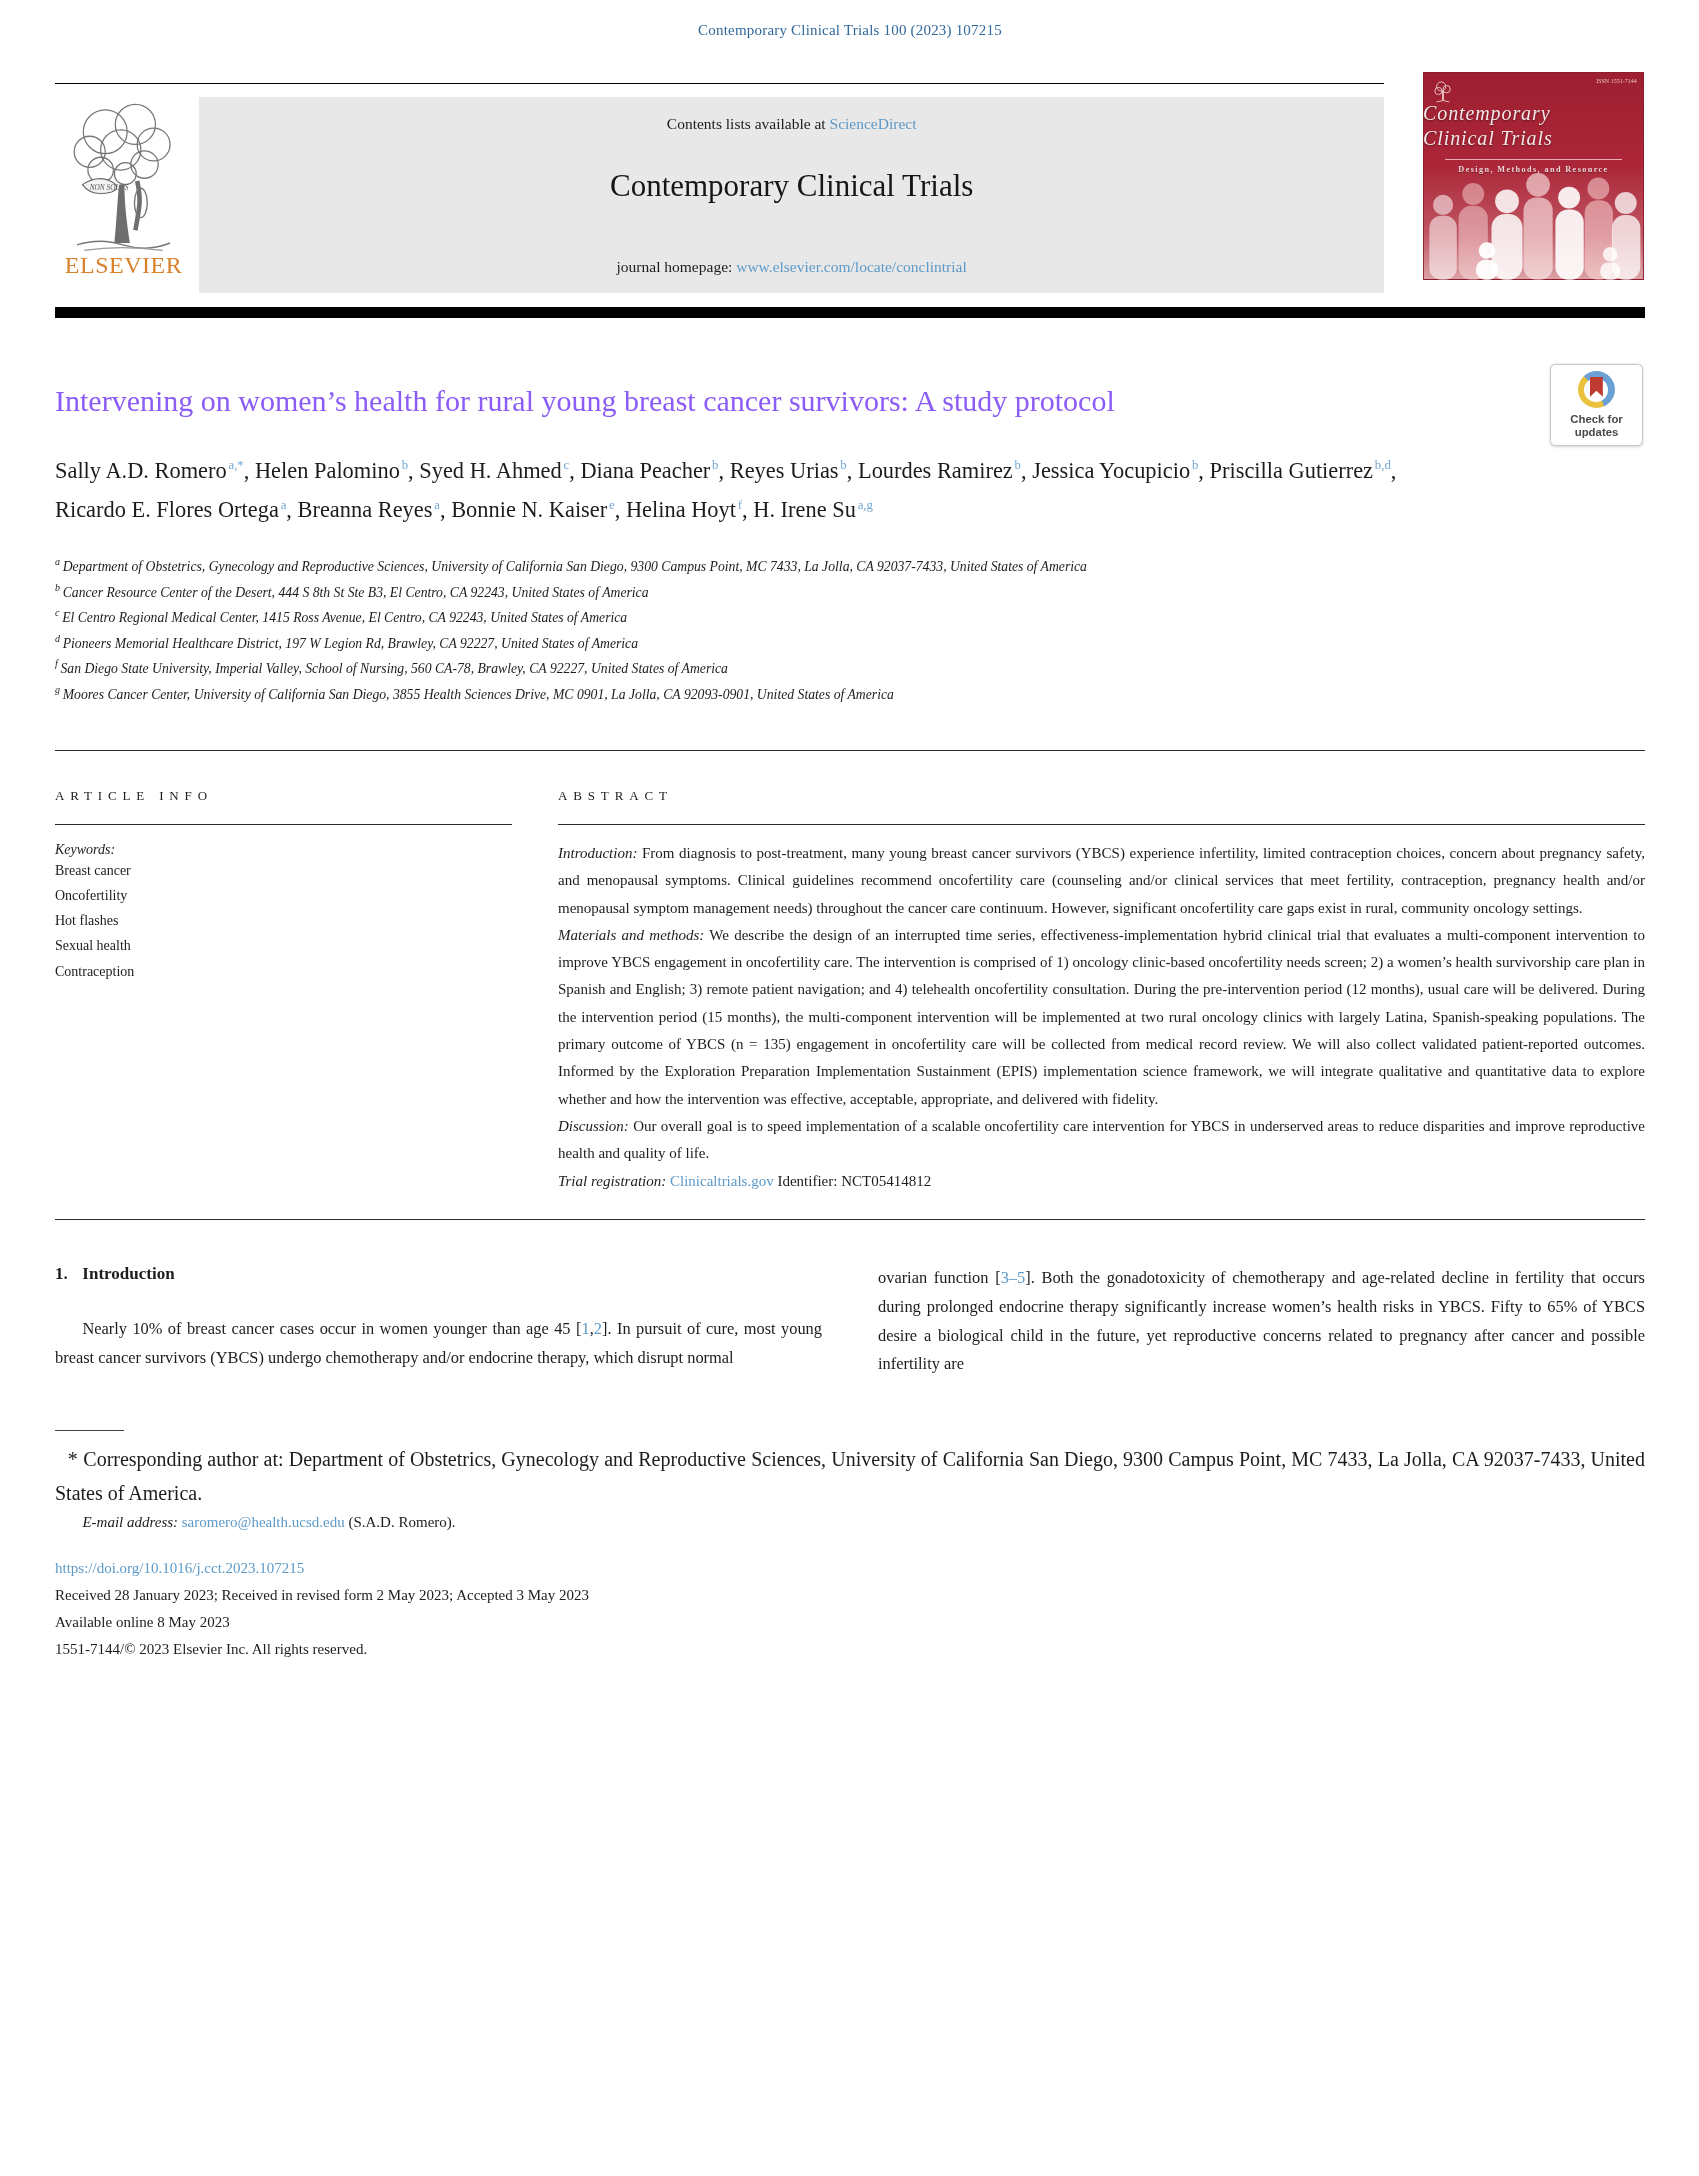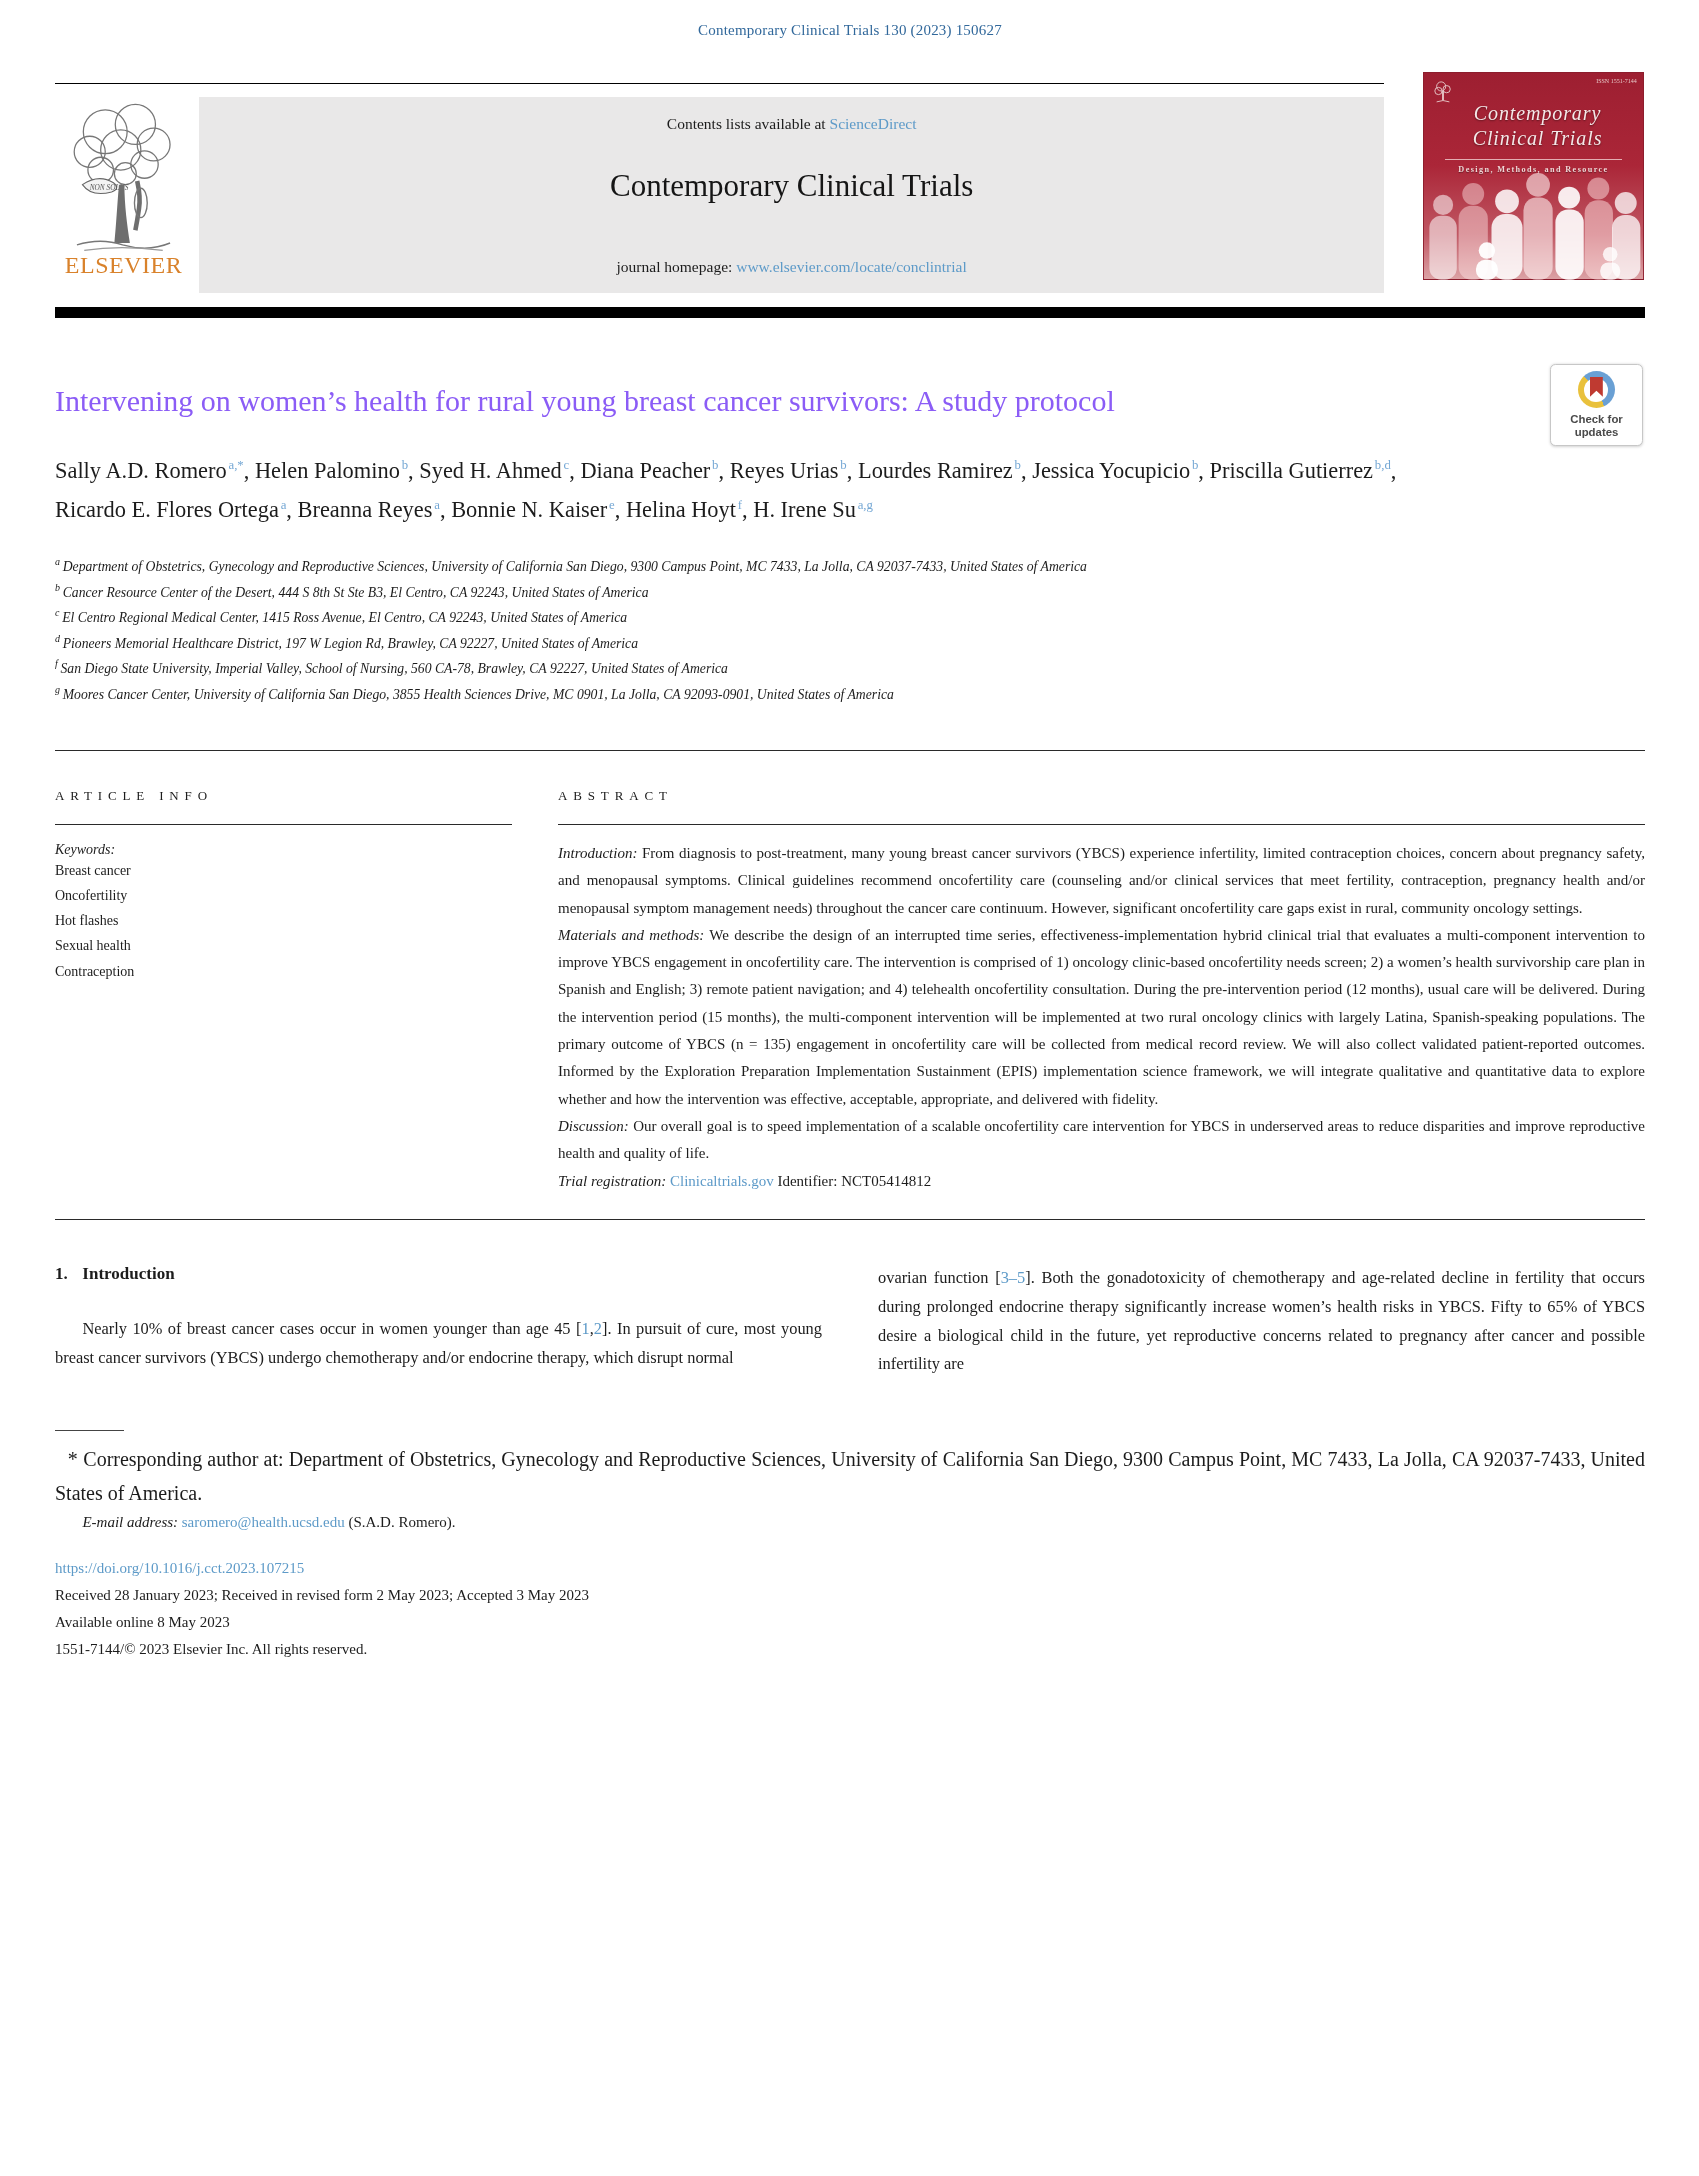--- a/index.html
+++ b/index.html
@@ -16,21 +16,21 @@
   .logo-block svg{display:block;margin:0 auto;}
   .elsevier-word{font-size:24px;color:#d9822b;letter-spacing:0.5px;margin-top:-1.8px;font-family:"Liberation Serif",serif;}
   .gray-box{flex:1;background:#e9e8e8;height:196px;margin-left:7.3px;text-align:center;position:relative;}
   .contents-line{font-size:15.5px;padding-top:18.3px;color:#1c1c1c;}
   .journal-title{font-size:31px;margin-top:35px;color:#151515;}
   .homepage-line{font-size:15.5px;position:absolute;bottom:16.4px;left:0;right:0;}
   .light-link{color:#5d9ac8;text-decoration:none;cursor:pointer;}
   .cover{flex:0 0 221px;margin-left:39px;margin-top:-11px;height:208px;position:relative;background:linear-gradient(180deg,#9d1f31 0%,#ab2638 45%,#c05763 78%,#dca3a6 100%);overflow:hidden;box-shadow:0 0 0 0.9px #8c1d2d inset;}
   .cover-issn{position:absolute;top:6.4px;right:7.3px;font-size:6px;color:#e7c6c6;}
   .cover-minilogo{position:absolute;top:7.3px;left:9.1px;width:20px;height:25.6px;border:0.9px solid rgba(255,255,255,.0);}
-  .cover-title{position:absolute;top:29px;left:8px;right:0;text-align:center;color:#f5e9e9;font-style:italic;font-size:20px;line-height:1.25;letter-spacing:0.9px;text-shadow:0 0.9px 1.8px rgba(0,0,0,.45);}
+  .cover-title{position:absolute;top:29px;left:0;right:0;color:#f5e9e9;font-style:italic;font-size:20px;line-height:1.25;letter-spacing:0.9px;text-shadow:0 0.9px 1.8px rgba(0,0,0,.45);}
   .cover-sub{position:absolute;top:87px;left:22px;right:22px;border-top:0.9px solid rgba(245,220,220,.75);padding-top:4.6px;text-align:center;color:#f0d6d6;font-size:8.2px;font-weight:bold;letter-spacing:1.4px;text-shadow:0 0.9px 0.9px rgba(0,0,0,.4);}
   .cover svg.crowd{position:absolute;bottom:0;left:0;}
   .black-bar{height:11px;background:#000;margin-top:14.6px;}
 
   
   .title-row{position:relative;margin-top:60px;}
   h1{font-weight:normal;font-size:30px;line-height:1.5;margin:0;max-width:1142px;color:#8b5cf6;}
   .check-badge{position:absolute;right:1.8px;top:-14.6px;width:84px;background:#fff;border:0.9px solid #c7c7c7;border-radius:5.5px;padding:6.4px 3.7px 5.5px 3.7px;text-align:center;box-shadow:0 0.9px 2.7px rgba(0,0,0,.18);}
   .badge-ring{width:37px;height:37px;border-radius:50%;margin:0 auto;background:conic-gradient(from 155deg,#e9c13c 0 160deg,#6aa0d4 160deg 360deg);position:relative;}
   .badge-inner{position:absolute;left:6.4px;top:6.4px;width:24px;height:24px;border-radius:50%;background:#fff;}
@@ -79,21 +79,21 @@
 
   
   .footer{margin-top:24px;font-size:15px;line-height:1.8;}
   .footer .doi{display:block;}
 </style>
 </head>
 <body>
 
 <div class="page">
 
-  <div class="citation">Contemporary Clinical Trials 130 (2023) 150627</div>
+  <div class="citation">Contemporary Clinical Trials 100 (2023) 107215</div>
 
   <div class="head-row">
     <div class="head-main">
       <div class="logo-block">
         <svg width="119" height="157" viewBox="0 0 130 172">
           <g fill="none" stroke="#777" stroke-width="1.4">
             <circle cx="45" cy="38" r="24"></circle>
               <circle cx="78" cy="30" r="22"></circle>
               <circle cx="98" cy="52" r="18"></circle>
             <circle cx="28" cy="60" r="17"></circle>

